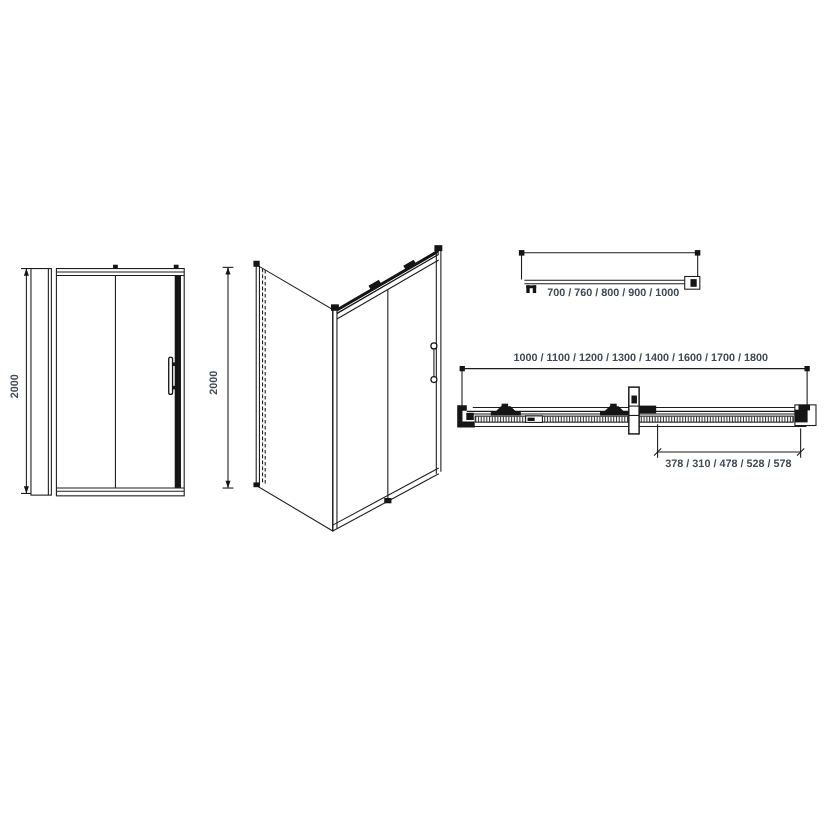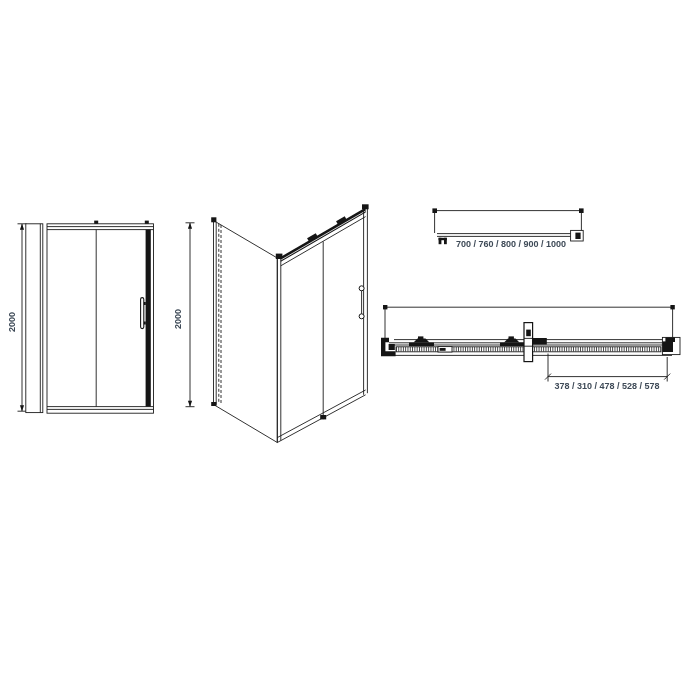--- a/index.html
+++ b/index.html
@@ -195,15 +195,16 @@
       </g>
     </g>
   </svg>
 
   <div class="dim-label vert" style="left:-8px; top:317px; width:42px;">2000</div>
 
   <div class="dim-label vert" style="left:158px; top:313.5px; width:42px;">2000</div>
 
   <div class="dim-label" style="left:436px; top:240px; width:150px;">700 / 760 / 800 / 900 / 1000</div>
 
+  <div class="dim-label" style="left:409px; top:293.5px; width:250px;">1000 / 1100 / 1200 / 1300 / 1400 / 1600 / 1700 / 1800</div>
 
   <div class="dim-label" style="left:532px; top:381.5px; width:150px;">378 / 310 / 478 / 528 / 578</div>
 </div>
 
 </body></html>

